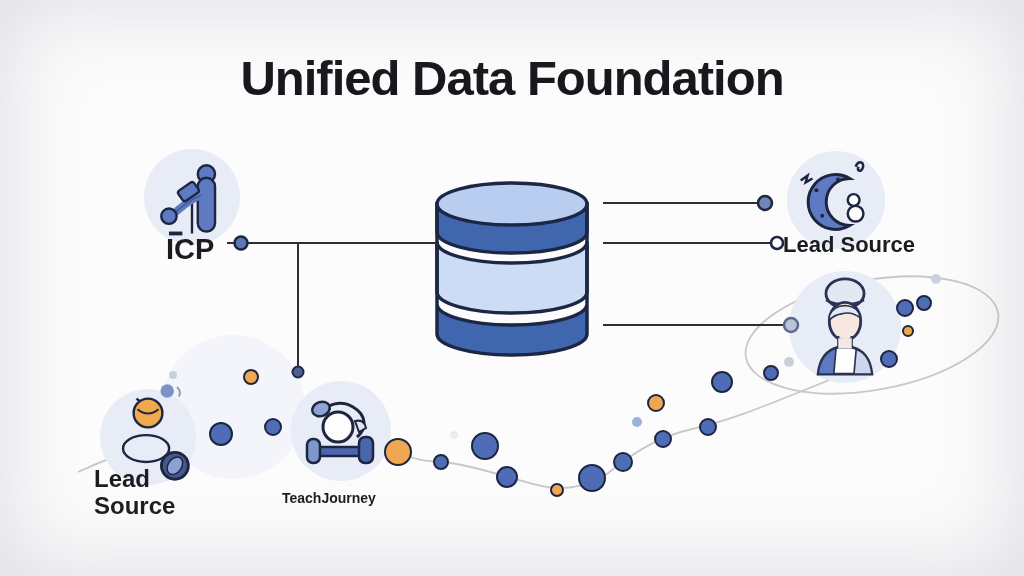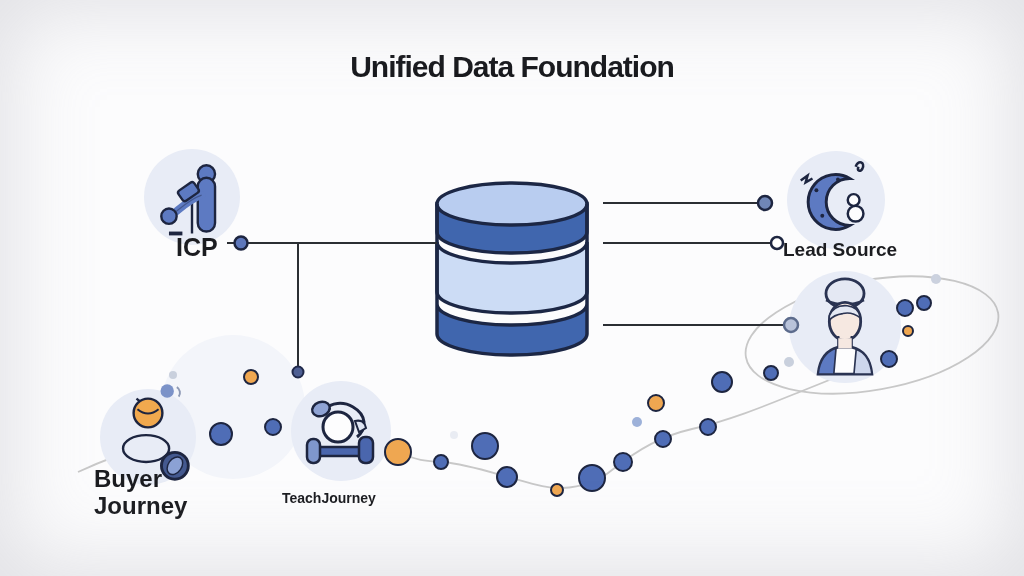--- a/index.html
+++ b/index.html
@@ -9,28 +9,28 @@
     font-family:"Liberation Sans",sans-serif;color:#18191d;
   }
   .stage::after{
     content:'';position:absolute;inset:0;pointer-events:none;
     box-shadow:inset 0 0 80px 12px rgba(165,167,176,0.30);
   }
   .abs{position:absolute;}
   svg.layer{position:absolute;left:0;top:0;width:1024px;height:576px;pointer-events:none;}
   .title{
     position:absolute;left:0;top:50px;width:1024px;text-align:center;
-    font-size:30px;font-weight:700;letter-spacing:-1px;color:#17181c;
+    font-size:49px;font-weight:700;letter-spacing:-1px;color:#17181c;
   }
   .bg-circle{position:absolute;border-radius:50%;background:#e8ecf6;}
   .bg-circle.faint{background:#f3f5fa;}
   .bg-circle svg{position:absolute;left:0;top:0;width:100%;height:100%;overflow:visible;}
   .node-label{position:absolute;font-weight:700;color:#1b1c20;line-height:1.12;}
-  .lbl-icp{left:176px;top:233px;font-size:25px;}
-  .lbl-lead{left:783px;top:239px;font-size:19px;}
+  .lbl-icp{left:166px;top:233px;font-size:29px;}
+  .lbl-lead{left:783px;top:233px;font-size:22px;}
   .lbl-dict{left:771px;top:394px;font-size:21px;}
   .lbl-buyer{left:94px;top:466px;font-size:24px;}
   .lbl-teach{left:282px;top:491px;font-size:14px;}
   .crm-label{
     position:absolute;left:432px;top:252px;width:160px;text-align:center;
     font-size:35px;font-weight:700;color:#1a2338;letter-spacing:1px;
   }
 </style>
 </head>
 <body>
@@ -159,18 +159,18 @@
       <circle cx="936" cy="279" r="5" fill="#ccd2df"></circle>
       <circle cx="908" cy="331" r="5" fill="#efa751" stroke="#1d2540" stroke-width="2"></circle>
       <circle cx="889" cy="359" r="8" fill="#4f6db6" stroke="#1d2540" stroke-width="2"></circle>
       <circle cx="454" cy="435" r="4" fill="#e9ecf3"></circle>
     </svg>
 
   <div class="title">Unified Data Foundation</div>
   <div class="node-label lbl-icp">ICP</div>
   <div class="node-label lbl-lead">Lead Source</div>
   <div class="node-label lbl-buyer">
-    <div>Buyer</div>
-    <div>Journey</div>
+    <div>Lead</div>
+    <div>Source</div>
   </div>
   <div class="node-label lbl-teach">TeachJourney</div>
 
 </div>
 
 </body></html>

